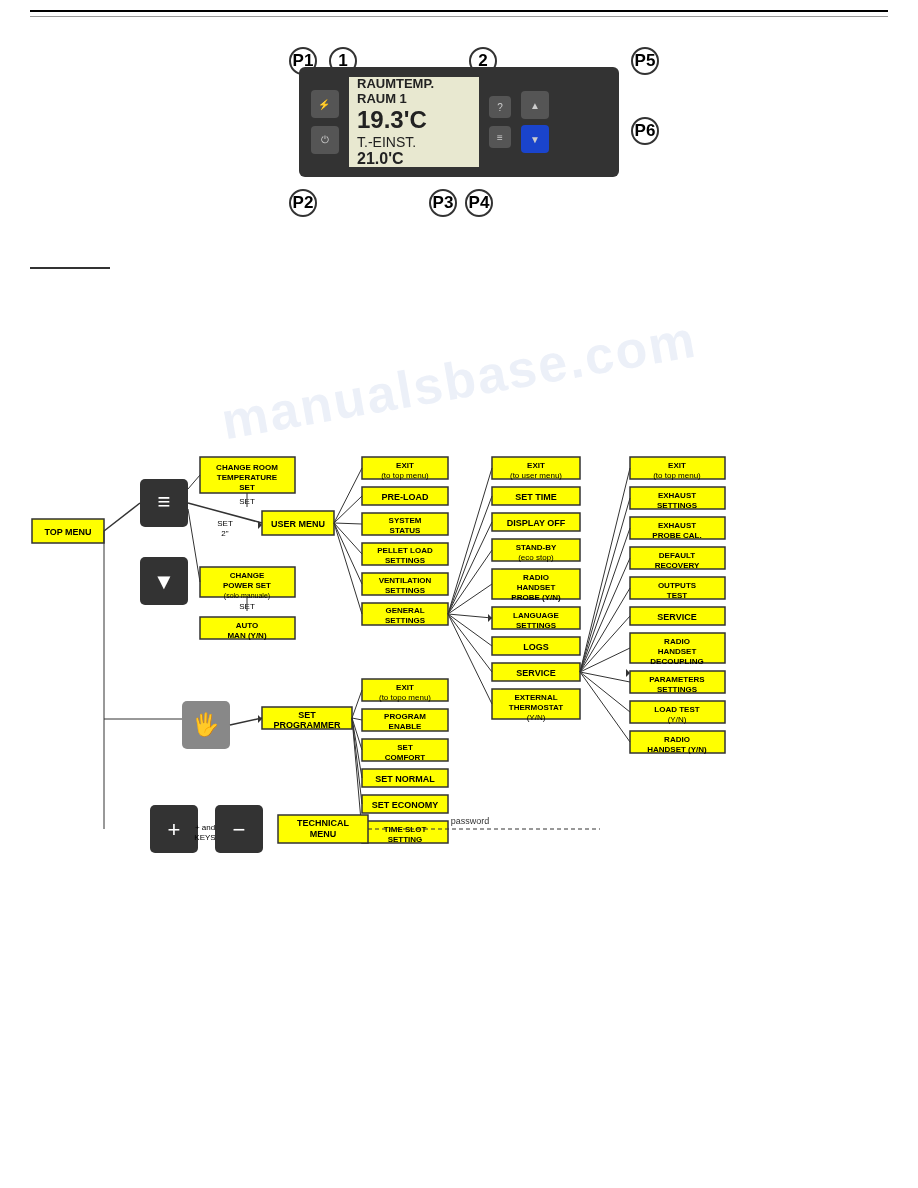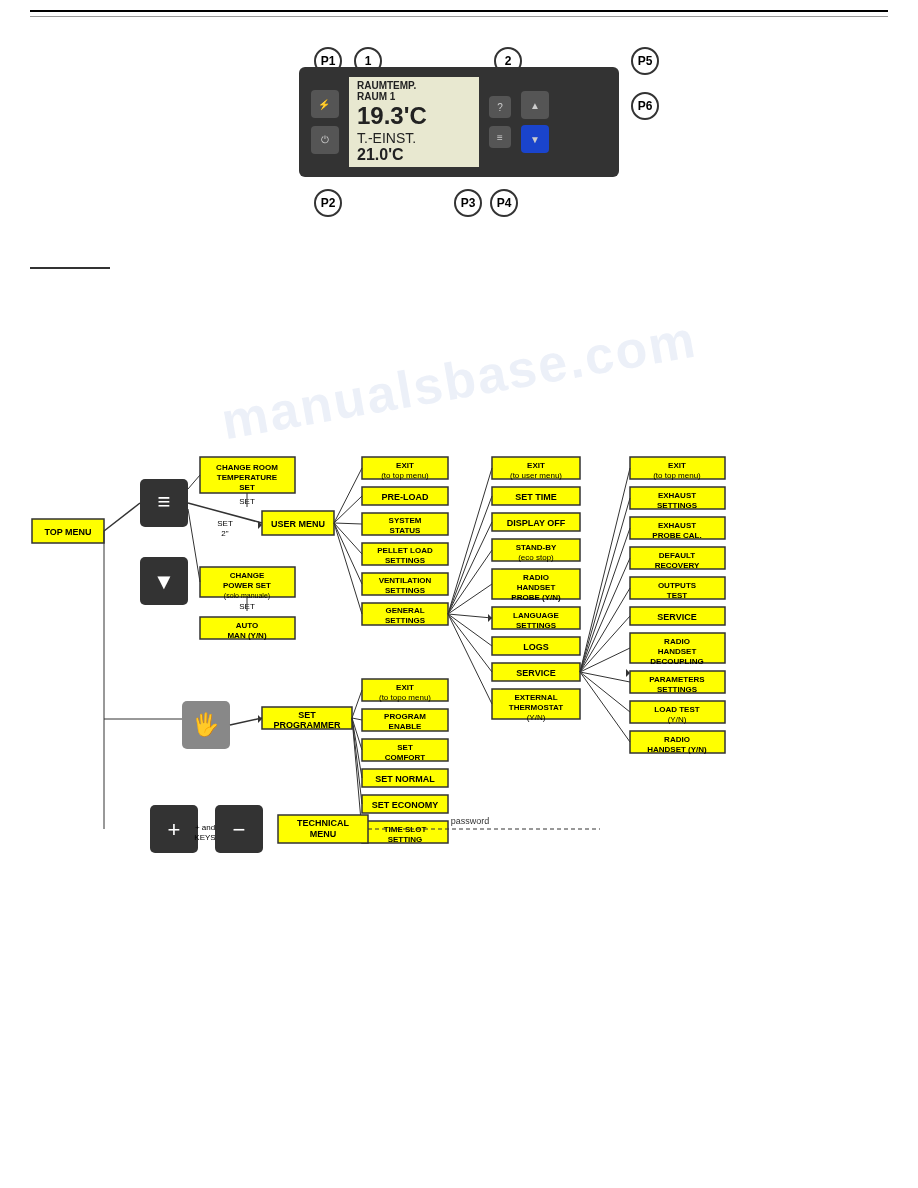--- a/index.html
+++ b/index.html
@@ -55,21 +55,21 @@
       width: 130px;
       height: 90px;
       margin-left: 10px;
       display: flex;
       flex-direction: column;
       justify-content: center;
       padding: 4px 8px;
       font-size: 11px;
       color: #222;
     }
-    .screen-area .room-label { font-size: 10px; font-weight: bold; }
+    .screen-area .room-label { font-size: 13px; font-weight: bold; }
     .screen-area .temp-big { font-size: 24px; font-weight: bold; }
     .screen-area .t-einst { font-size: 14px; }
     .screen-area .temp-small { font-size: 16px; font-weight: bold; }
 
     .button-left {
       display: flex;
       flex-direction: column;
       gap: 8px;
       margin-left: 4px;
     }
@@ -83,31 +83,30 @@
       justify-content: center;
       color: #ccc;
       font-size: 10px;
       cursor: pointer;
     }
     .ctrl-btn.small { width: 22px; height: 22px; }
 
     
     .callout {
       position: absolute;
-      font-size: 12px;
+      font-size: 17px;
       font-weight: bold;
       background: #fff;
       border: 2px solid #333;
       border-radius: 50%;
       width: 28px;
       height: 28px;
       display: flex;
       align-items: center;
       justify-content: center;
-      margin-left: 25px;
     }
     .callout-p1 { top: 10px; left: 40px; }
     .callout-1  { top: 10px; left: 80px; }
     .callout-2  { top: 10px; left: 220px; }
     .callout-p5 { top: 10px; right: 10px; }
     .callout-p2 { bottom: 20px; left: 40px; }
     .callout-p3 { bottom: 20px; left: 180px; }
     .callout-p4 { bottom: 20px; left: 216px; }
     .callout-p6 { top: 60px; right: 10px; }
 
@@ -149,21 +148,21 @@
 <div class="panel-section">
   <div class="panel-diagram">
 
     <div class="callout callout-p1">P1</div>
     <div class="callout callout-1">1</div>
     <div class="callout callout-2">2</div>
     <div class="callout callout-p5">P5</div>
     <div class="callout callout-p2">P2</div>
     <div class="callout callout-p3">P3</div>
     <div class="callout callout-p4">P4</div>
-    <div class="callout callout-p6" style="top:55px; right:10px;">P6</div>
+    <div class="callout callout-p6" style="top:80px; right:10px;">P6</div>
 
     <div class="control-box">
 
       <div class="button-left">
         <div class="ctrl-btn">⚡</div>
         <div class="ctrl-btn">⏻</div>
       </div>
 
       <div class="screen-area">
         <div class="room-label">RAUMTEMP.</div>

